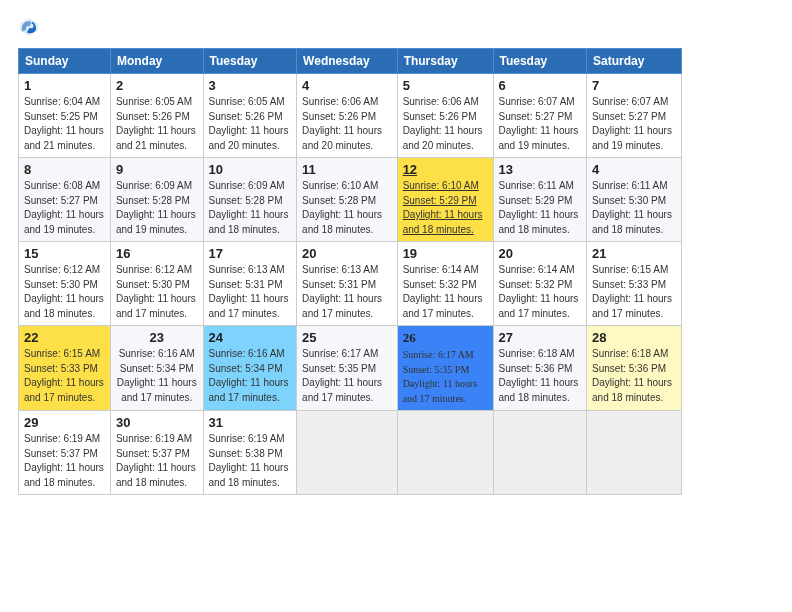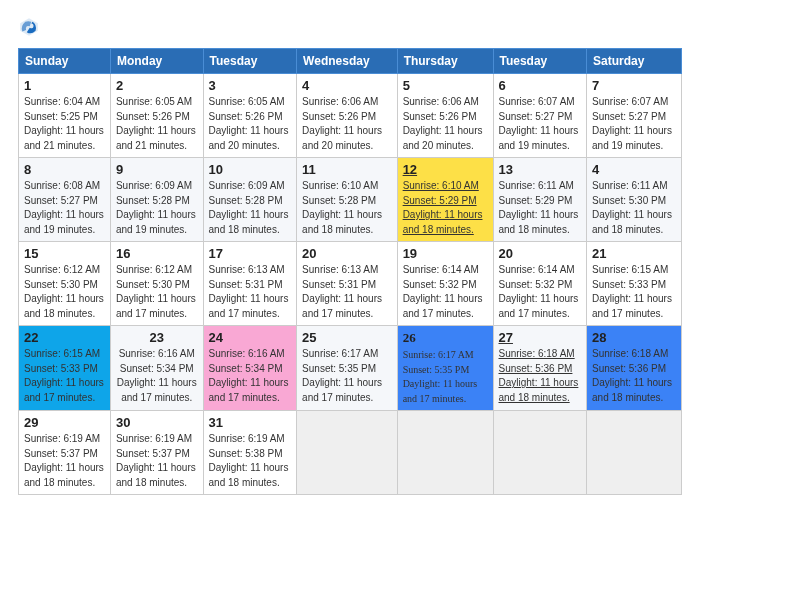--- a/index.html
+++ b/index.html
@@ -208,45 +208,45 @@
           <td>
           <span class="day-number">20</span>
           <span class="day-info">Sunrise: 6:14 AM<br>Sunset: 5:32 PM<br>Daylight: 11 hours and 17 minutes.</span>
         </td>
           <td>
           <span class="day-number">21</span>
           <span class="day-info">Sunrise: 6:15 AM<br>Sunset: 5:33 PM<br>Daylight: 11 hours and 17 minutes.</span>
         </td>
         </tr>
         <tr style="background: rgb(245, 247, 250);">
-          <td style="background: #0ea5e9; margin-left: 20px;">
+          <td style="background: #fde047; margin-left: 20px;">
           <span class="day-number">22</span>
           <span class="day-info">Sunrise: 6:15 AM<br>Sunset: 5:33 PM<br>Daylight: 11 hours and 17 minutes.</span>
         </td>
           <td style="background: rgb(245, 247, 250); text-align: center;">
           <span class="day-number">23</span>
           <span class="day-info">Sunrise: 6:16 AM<br>Sunset: 5:34 PM<br>Daylight: 11 hours and 17 minutes.</span>
         </td>
-          <td style="background: #f9a8d4;">
+          <td style="background: #7dd3fc;">
           <span class="day-number">24</span>
           <span class="day-info">Sunrise: 6:16 AM<br>Sunset: 5:34 PM<br>Daylight: 11 hours and 17 minutes.</span>
         </td>
           <td style="background: rgb(245, 247, 250);">
           <span class="day-number">25</span>
           <span class="day-info">Sunrise: 6:17 AM<br>Sunset: 5:35 PM<br>Daylight: 11 hours and 17 minutes.</span>
         </td>
           <td style="background: #3b82f6; font-family: Liberation Serif, serif;">
           <span class="day-number">26</span>
           <span class="day-info">Sunrise: 6:17 AM<br>Sunset: 5:35 PM<br>Daylight: 11 hours and 17 minutes.</span>
         </td>
-          <td style="background: rgb(245, 247, 250); text-decoration: underline;">
+          <td style="background: rgb(245, 247, 250);">
           <span class="day-number">27</span>
           <span class="day-info">Sunrise: 6:18 AM<br>Sunset: 5:36 PM<br>Daylight: 11 hours and 18 minutes.</span>
         </td>
-          <td style="background: #3b82f6;">
+          <td style="background: #fef9c3;">
           <span class="day-number">28</span>
           <span class="day-info">Sunrise: 6:18 AM<br>Sunset: 5:36 PM<br>Daylight: 11 hours and 18 minutes.</span>
         </td>
         </tr>
         <tr>
           <td>
           <span class="day-number">29</span>
           <span class="day-info">Sunrise: 6:19 AM<br>Sunset: 5:37 PM<br>Daylight: 11 hours and 18 minutes.</span>
         </td>
           <td>

